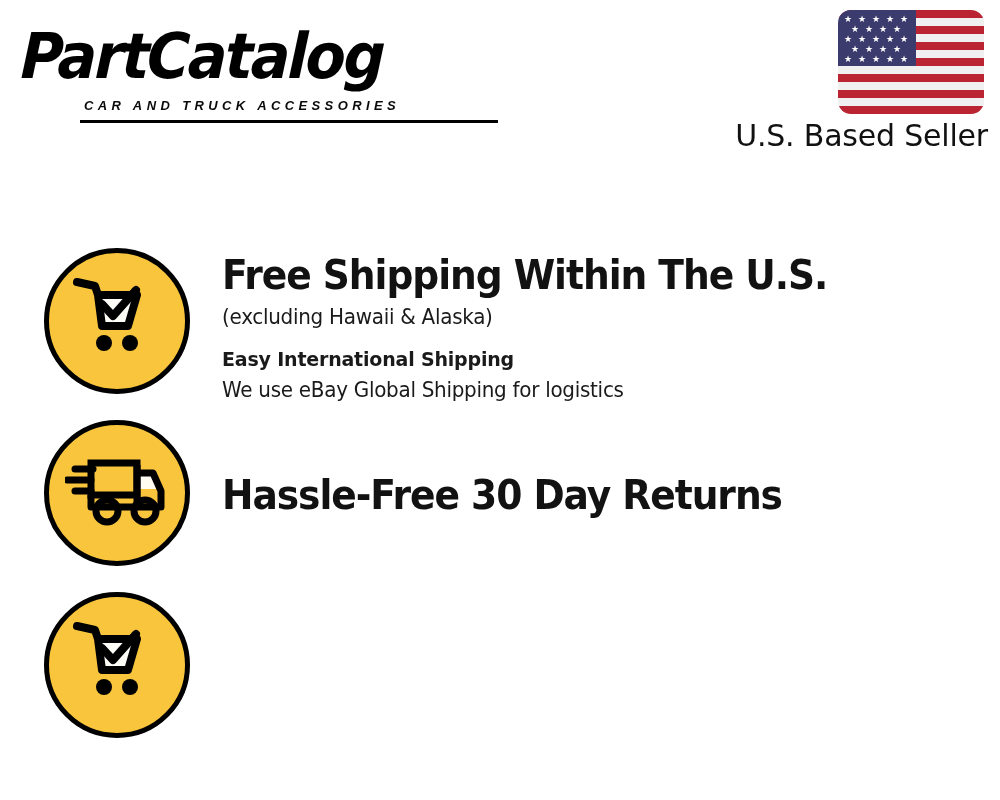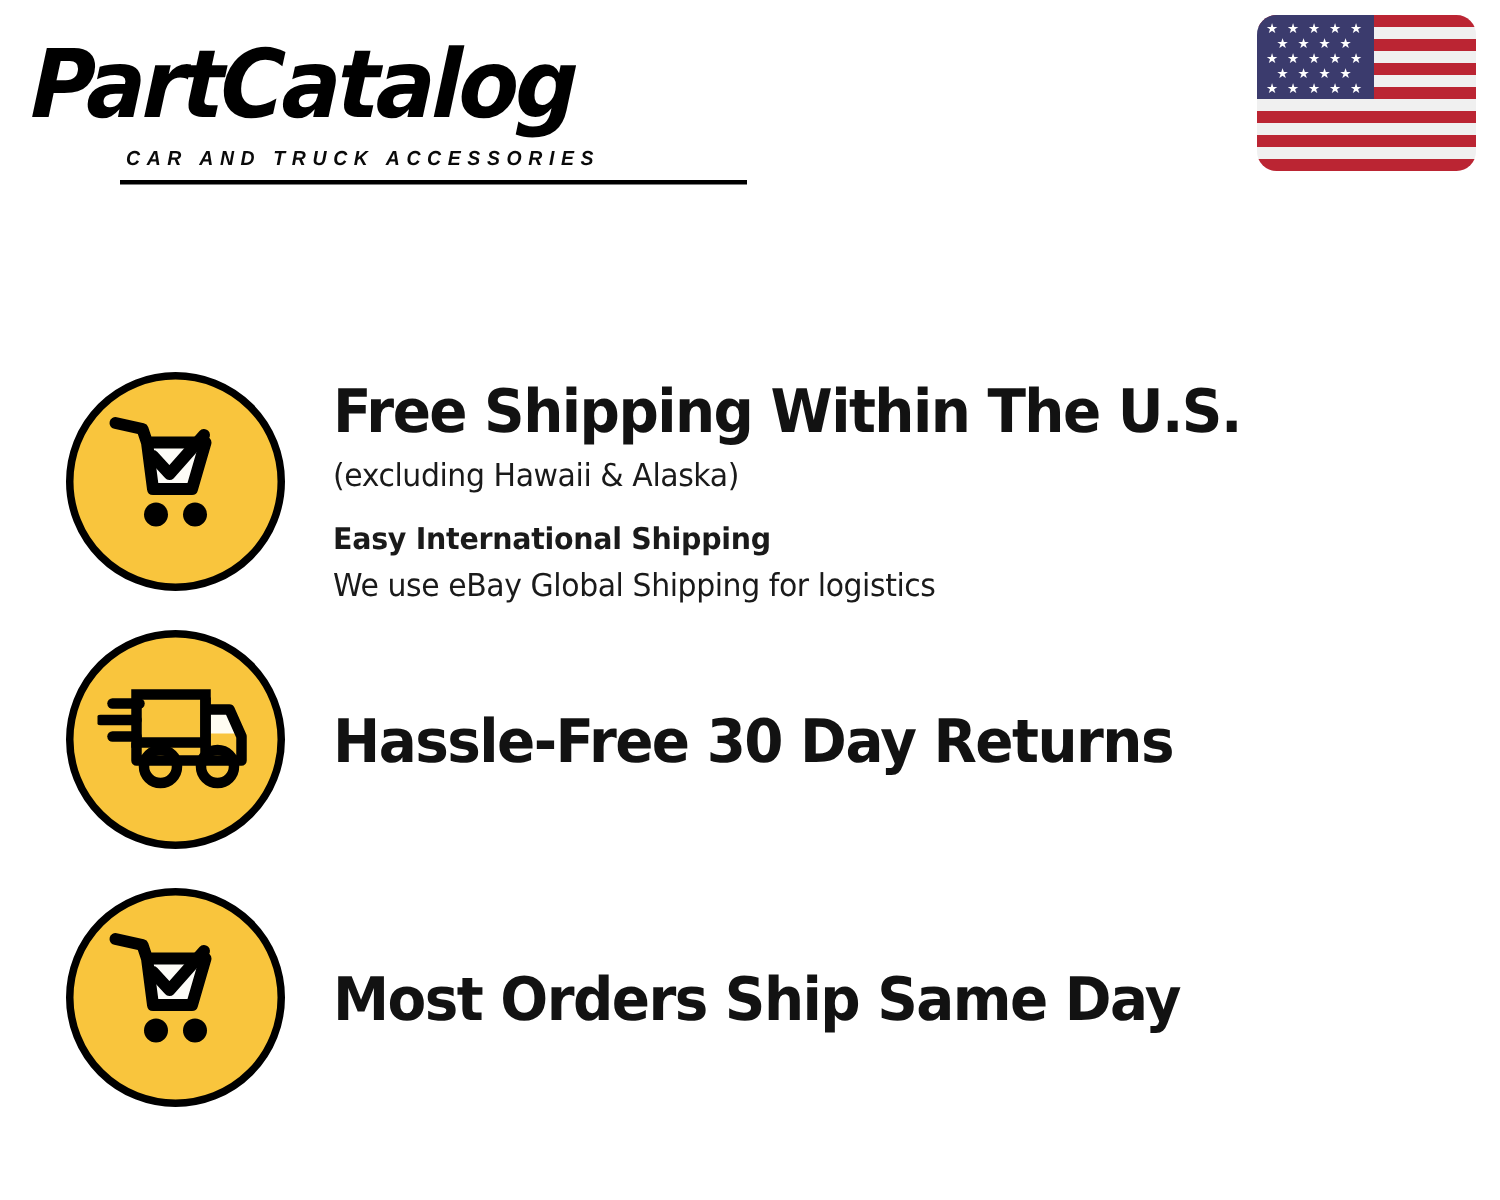--- a/index.html
+++ b/index.html
@@ -229,20 +229,21 @@
       <span class="flag-star" style="left:41px; top:35px;">★</span>
       <span class="flag-star" style="left:55px; top:35px;">★</span>
       <span class="flag-star" style="left:6px;  top:45px;">★</span>
       <span class="flag-star" style="left:20px; top:45px;">★</span>
       <span class="flag-star" style="left:34px; top:45px;">★</span>
       <span class="flag-star" style="left:48px; top:45px;">★</span>
       <span class="flag-star" style="left:62px; top:45px;">★</span>
     </div>
   </div>
 
+  <div id="seller-label">U.S. Based Seller</div>
 </div>
 
 <div class="feature-row" id="feature-row-0">
   <div class="feature-icon-circle">
     <svg width="100" height="96" viewBox="0 0 100 96">
       <polygon points="31,22 68,22 61,53 37,53" fill="#fdfcf7"></polygon>
       <path d="M10 9 L28 13 L31 22 L70 22 L61 53 L35 53 L31 22" fill="none" stroke="#000" stroke-width="8" stroke-linecap="round" stroke-linejoin="round"></path>
       <path d="M35 31 L46 43 L69 17" fill="none" stroke="#000" stroke-width="8" stroke-linecap="round" stroke-linejoin="round"></path>
       <circle cx="37" cy="70" r="8" fill="#000"></circle>
       <circle cx="63" cy="70" r="8" fill="#000"></circle>
@@ -278,16 +279,13 @@
 <div class="feature-row" id="feature-row-2">
   <div class="feature-icon-circle">
     <svg width="100" height="96" viewBox="0 0 100 96">
       <polygon points="31,22 68,22 61,53 37,53" fill="#fdfcf7"></polygon>
       <path d="M10 9 L28 13 L31 22 L70 22 L61 53 L35 53 L31 22" fill="none" stroke="#000" stroke-width="8" stroke-linecap="round" stroke-linejoin="round"></path>
       <path d="M35 31 L46 43 L69 17" fill="none" stroke="#000" stroke-width="8" stroke-linecap="round" stroke-linejoin="round"></path>
       <circle cx="37" cy="70" r="8" fill="#000"></circle>
       <circle cx="63" cy="70" r="8" fill="#000"></circle>
     </svg>
   </div>
-  <div class="feature-text">
-    <div class="feature-heading">Most Orders Ship Same Day</div>
-  </div>
 </div>
 
 </body></html>

